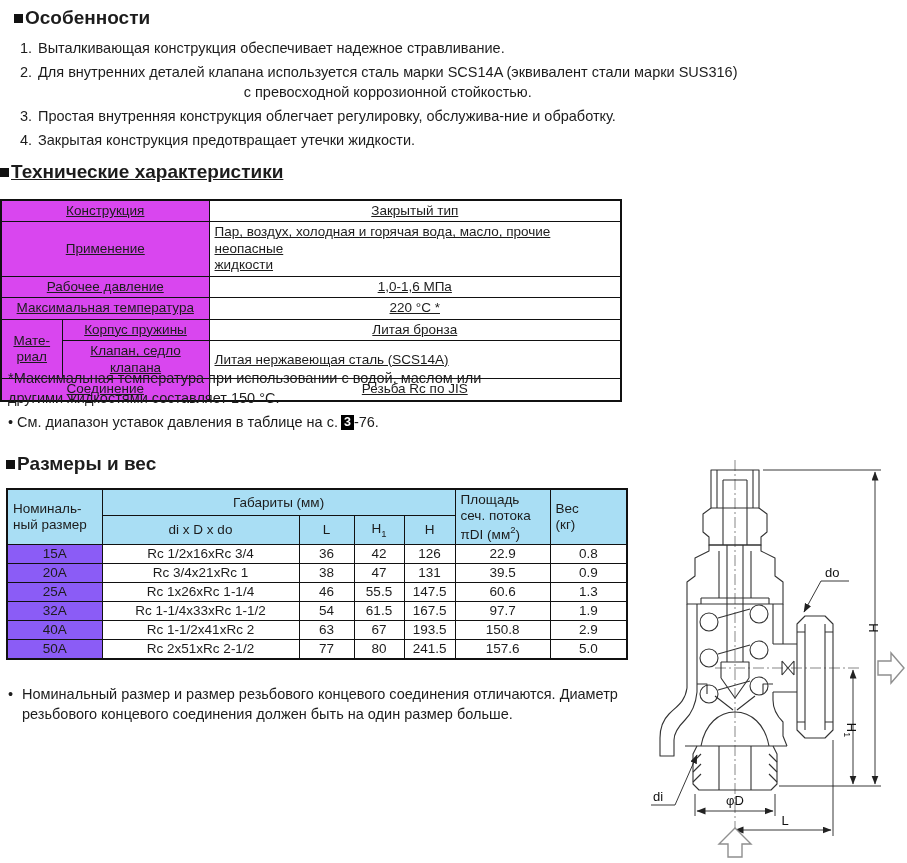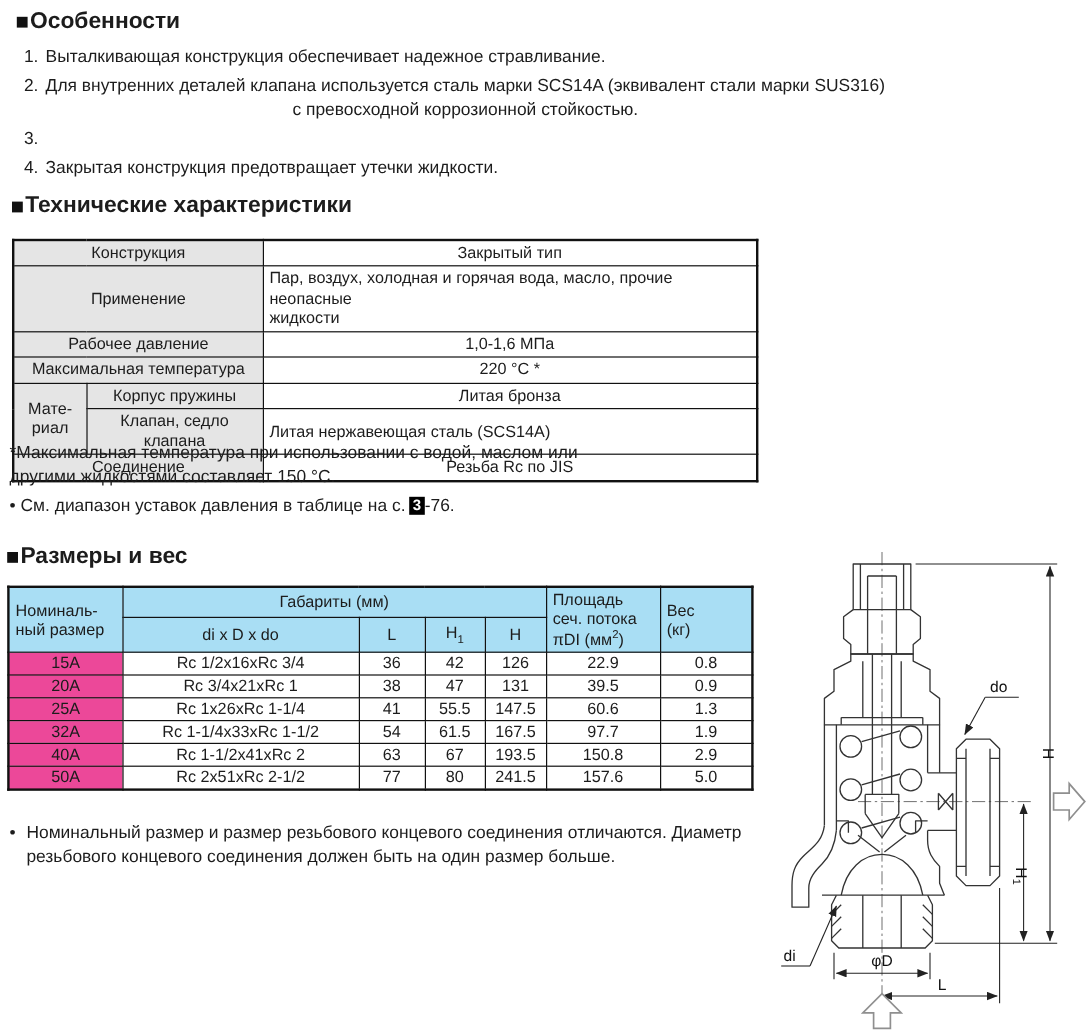--- a/index.html
+++ b/index.html
@@ -12,41 +12,41 @@
   .sq{width:9px;height:9px;background:#111;display:inline-block;margin-right:2px;flex:0 0 auto;}
 
   
   #features{position:absolute;top:6px;left:14px;width:898px;text-align:center;}
   #features-list{margin-top:8px;}
   .feat{display:flex;font-size:14.5px;line-height:1.38;margin-top:4px;}
   .fnum{flex:0 0 24px;}
   .ftext{white-space:pre-wrap;}
 
   
-  #specs{position:absolute;top:160px;left:10px;width:640px;}
+  #specs{position:absolute;top:160px;left:0;width:640px;text-decoration:underline;}
   table.specs{border-collapse:collapse;margin-top:15px;width:620px;table-layout:fixed;border:2px solid #111;}
   table.specs td{border:1px solid #111;font-size:13.5px;line-height:1.22;padding:2px 5px;text-align:center;vertical-align:middle;}
-  table.specs td.lbl{background:#e5e5e5;}
+  table.specs td.lbl{background:#d946ef;}
   table.specs td.val-left{text-align:left;margin-left:40px;}
   .pre{white-space:pre-line;}
 
   
   #notes{position:absolute;top:368px;left:8px;width:540px;font-size:14.5px;line-height:1.4;}
   .note1{white-space:pre-line;}
   .note2{margin-top:3px;}
   .badge{display:inline-block;background:#000;color:#fff;font-size:12.5px;font-weight:bold;
          line-height:15px;padding:0 3px;margin-left:3px;vertical-align:1px;}
 
   
   #dims{position:absolute;top:452px;left:6px;width:640px;}
   table.dims{border-collapse:collapse;margin-top:12px;width:620px;table-layout:fixed;border:2px solid #111;}
   table.dims th{background:#a9def4;font-weight:normal;font-size:13.5px;line-height:1.18;border:1px solid #111;padding:2px 5px;text-align:center;vertical-align:middle;}
   table.dims th.th-left{text-align:left;}
   table.dims td{border:1px solid #111;font-size:13.5px;line-height:1.18;padding:1px 4px;text-align:center;}
-  table.dims td.tint{background:#ec4899;}
+  table.dims td.tint{background:#8b5cf6;}
   table.dims sup{font-size:9.5px;}
   table.dims sub{font-size:9.5px;}
 
   #dimnote{position:absolute;top:684px;left:8px;width:668px;font-size:14.5px;line-height:1.4;display:flex;}
   #dimnote .bull{flex:0 0 14px;}
   #dimnote .ntext{white-space:pre-wrap;}
 
   
   #drawing{position:absolute;left:635px;top:448px;width:272px;height:415px;}
   #drawing svg{display:block;}
@@ -65,20 +65,21 @@
         <span class="fnum">1.</span>
         <span class="ftext">Выталкивающая конструкция обеспечивает надежное стравливание.</span>
       </div>
       <div class="feat">
         <span class="fnum">2.</span>
         <span class="ftext">Для внутренних деталей клапана используется сталь марки SCS14A (эквивалент стали марки SUS316)
 с превосходной коррозионной стойкостью.</span>
       </div>
       <div class="feat">
         <span class="fnum">3.</span>
+        <span class="ftext">Простая внутренняя конструкция облегчает регулировку, обслужива-ние и обработку.</span>
       </div>
       <div class="feat">
         <span class="fnum">4.</span>
         <span class="ftext">Закрытая конструкция предотвращает утечки жидкости.</span>
       </div>
     </div>
 </section>
 
 <section id="specs">
   <div class="sec-h">
@@ -185,21 +186,21 @@
           <td>Rc 3/4x21xRc 1</td>
           <td>38</td>
           <td>47</td>
           <td>131</td>
           <td>39.5</td>
           <td>0.9</td>
         </tr>
         <tr>
           <td class="tint">25A</td>
           <td>Rc 1x26xRc 1-1/4</td>
-          <td>41</td>
+          <td>46</td>
           <td>55.5</td>
           <td>147.5</td>
           <td>60.6</td>
           <td>1.3</td>
         </tr>
         <tr>
           <td class="tint">32A</td>
           <td>Rc 1-1/4x33xRc 1-1/2</td>
           <td>54</td>
           <td>61.5</td>

